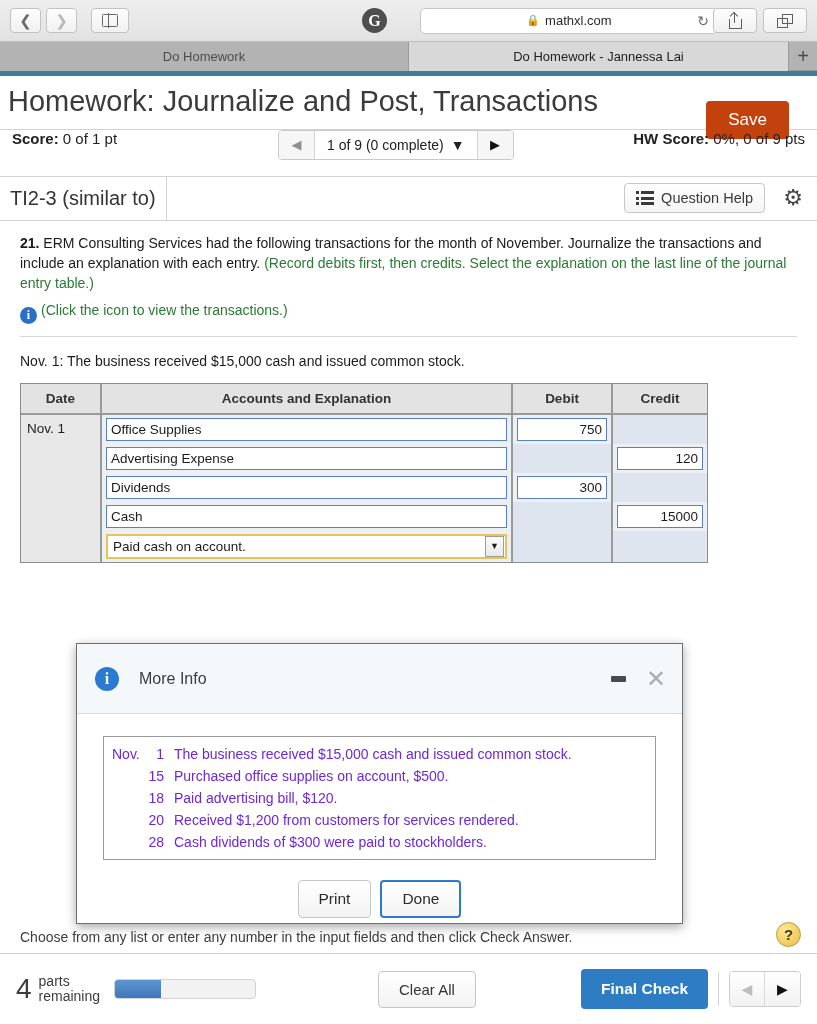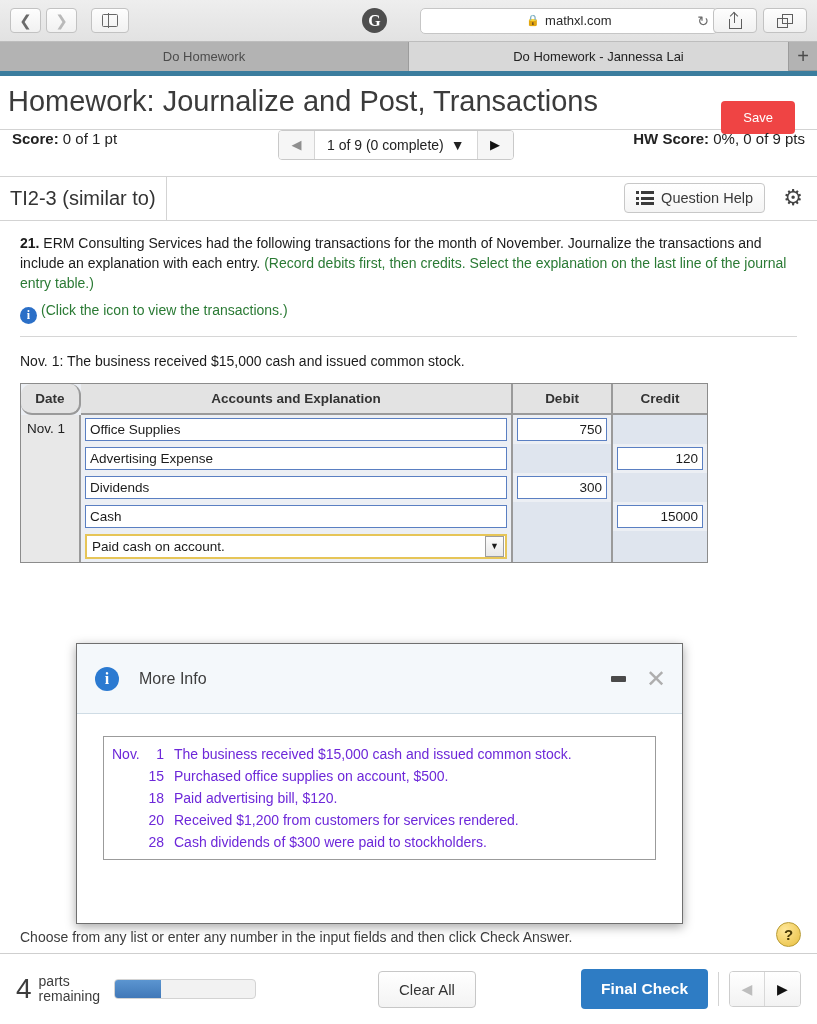--- a/index.html
+++ b/index.html
@@ -86,23 +86,23 @@
   }
   .course-title { font-size: 14.5px; font-weight: bold; color: #4a4f56; letter-spacing: .2px; }
   .kebab { position:absolute; right: 18px; display:flex; flex-direction:column; gap:3px; }
   .kebab span { width:4px; height:4px; border-radius:50%; background:#4a4f56; }
   .teal-rule { height: 5px; background: #3b7d9e; }
 
   
   .title-block { position: relative; padding: 9px 22px 10px 8px; border-bottom: 1px solid #d3d3d3; }
   .hw-title { font-size: 29px; color: #3b3b3b; line-height: 1.16; font-weight: normal; max-width: 640px; }
   .save-btn {
-    position: absolute; right: 22px; top: 25px;
-    background: #ef4444; color: #fff; border: none; border-radius: 4px;
-    padding: 9px 22px; font-size: 13px; font-family: inherit;
+    position: absolute; right: 28px; top: 25px;
+    background: #c2410c; color: #fff; border: none; border-radius: 4px;
+    padding: 9px 22px; font-size: 17px; font-family: inherit;
   }
 
   
   .score-bar {
     height: 47px; display:flex; 
     border-bottom: 1px solid #d3d3d3; position: relative;
     padding: 0 12px;
   }
   .score-txt { font-size: 15px; color: #222; }
   .score-txt b { font-weight: bold; }
@@ -143,21 +143,21 @@
   .qrule { height:1px; background:#d6d6d6; margin: 12px 0 0 0; }
   .subprompt { padding: 16px 12px 8px 20px; font-size: 14px; color:#1b1b1b; }
 
   
   .jtable { margin: 6px 0 0 20px; border-collapse: separate; border-spacing: 0;
             border: 1px solid #8c8c8c; width: 688px; background:#eceff4; }
   .jtable th {
     background: #e3e3e3; font-size: 13.5px; color:#333; font-weight:bold;
     padding: 7px 0; border-bottom: 2px solid #9a9a9a;
   }
-  .jtable th.date-col { width: 60px; border-right: 2px solid #9a9a9a; border-radius: 11px; }
+  .jtable th.date-col { width: 81px; border-right: 2px solid #9a9a9a; }
   .jtable th.acct-col { border-right: 2px solid #9a9a9a; }
   .jtable th.debit-col { width: 100px; border-right: 2px solid #9a9a9a; }
   .jtable th.credit-col { width: 94px; }
   .jtable td { padding: 0; vertical-align: middle; background:#eceff4; }
   td.date-cell { background:#e8e8e8; font-size: 13.5px; color:#222; padding: 6px 0 0 6px;
                  vertical-align: top; border-right: 2px solid #9a9a9a; }
   td.acct-cell { padding: 3px 4px; border-right: 2px solid #9a9a9a; }
   td.num-cell { padding: 3px 4px; text-align: right; }
   td.debit-cell { border-right: 2px solid #9a9a9a; width: 100px; }
   td.empty-cell { background: #dfe5ee; }
@@ -445,16 +445,20 @@
             <td>Received $1,200 from customers for services rendered.</td>
           </tr>
           <tr>
             <td class="mo"></td>
             <td class="day">28</td>
             <td>Cash dividends of $300 were paid to stockholders.</td>
           </tr>
         </tbody>
           </table>
       </div>
+      <div class="modal-foot">
+        <button class="m-btn">Print</button>
+        <button class="m-btn primary">Done</button>
+      </div>
     </div>
   </div>
 
 </div>
 
 </body></html>

